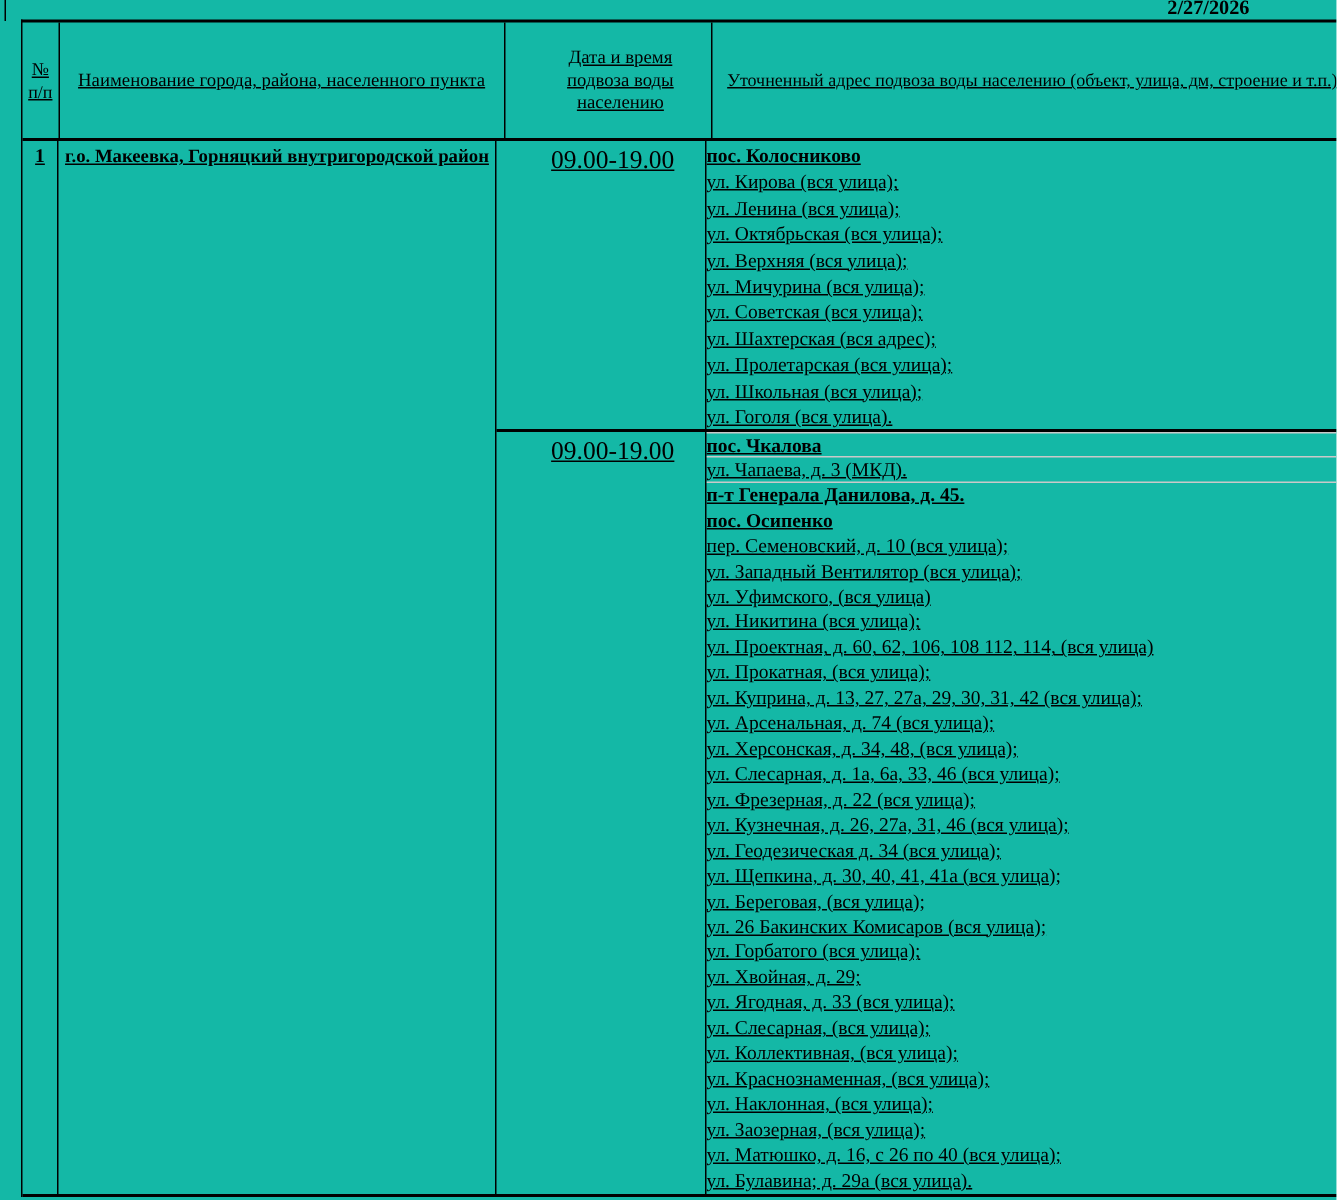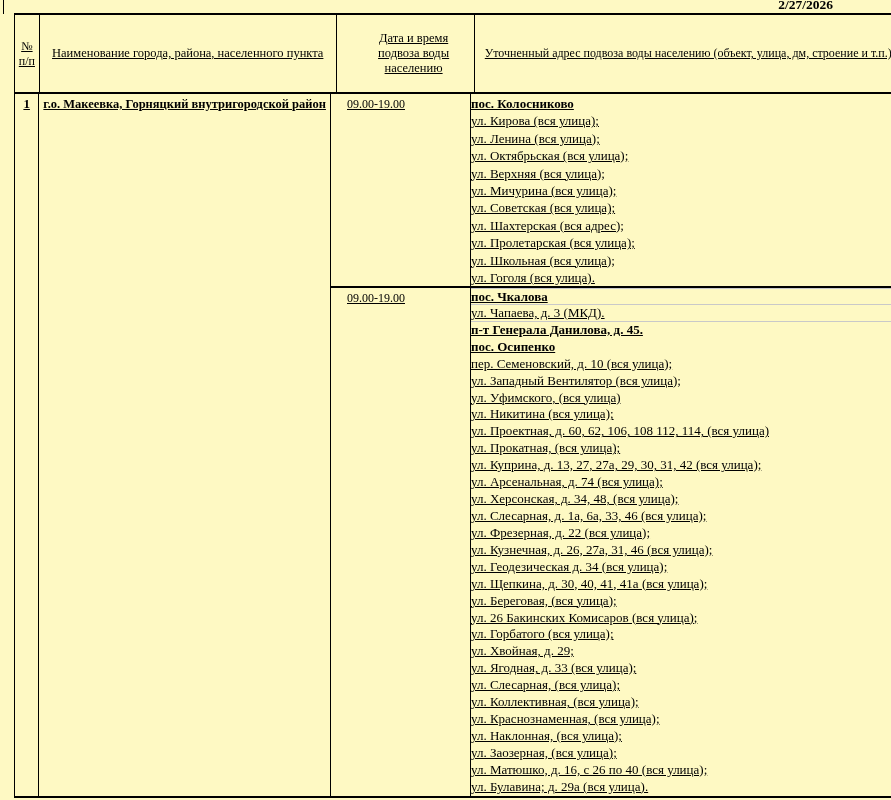--- a/index.html
+++ b/index.html
@@ -1,21 +1,21 @@
 <!DOCTYPE html>
 <html><head>
 <meta charset="utf-8">
 <style>
   * { box-sizing: border-box; margin: 0; padding: 0; }
   html, body { background: #fff; }
   .page {
     position: relative;
     width: 891px;
     height: 800px;
-    background: #fef9c3;
+    background: #14b8a6;
     overflow: hidden;
     font-family: "Liberation Serif", "DejaVu Serif", serif;
     color: #000;
   }
   .date {
     position: absolute;
     top: -2px;
     right: 58px;
     font-size: 13.5px;
     font-weight: bold;
@@ -81,22 +81,22 @@
     font-size: 12.5px;
     text-align: center;
     padding-top: 3px;
     line-height: 15px;
   }
   .slots { flex: 1; display: flex; flex-direction: column; }
   .slot { display: flex; }
   .slot-a { height: 194px; border-bottom: 2px solid #000; }
   .slot-b { flex: 1; }
   .slot .col-time {
-    text-align: left;
-    font-size: 12px;
+    text-align: center;
+    font-size: 17px;
     padding-top: 3px;
   }
   .slot .col-addr {
     text-align: left;
     font-size: 13px;
     overflow: hidden;
   }
   .slot-a .col-addr { padding-top: 1px; }
   .addr-line { white-space: nowrap; }
   .slot-a .addr-line { height: 17.4px; line-height: 17.4px; }

